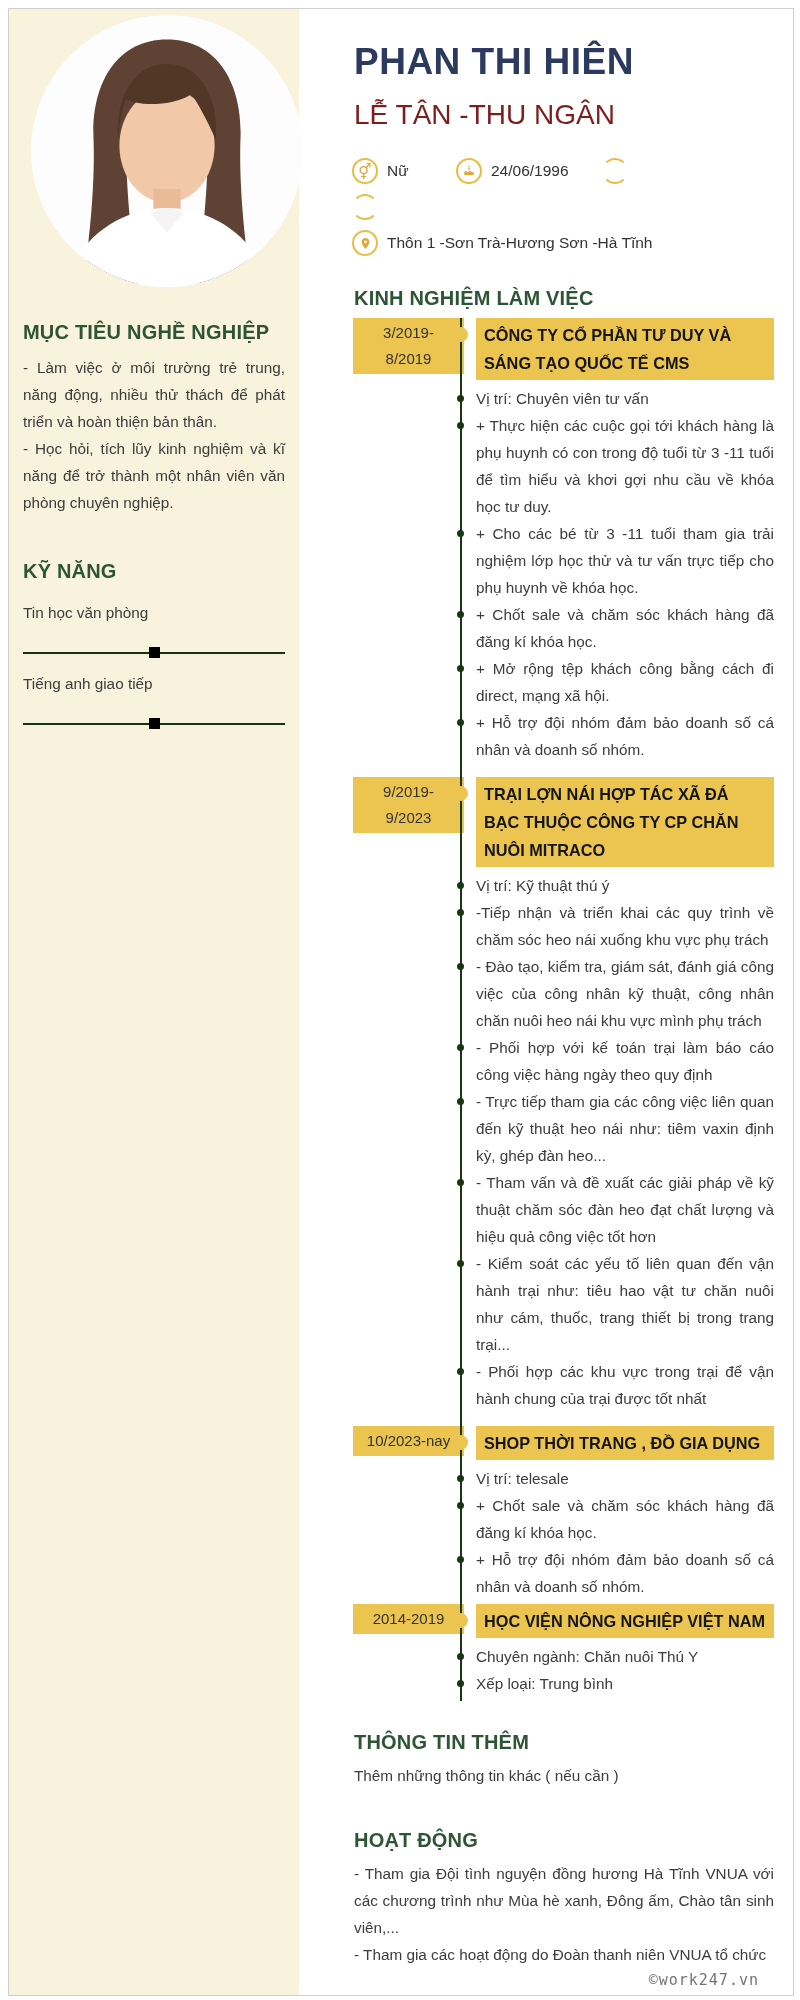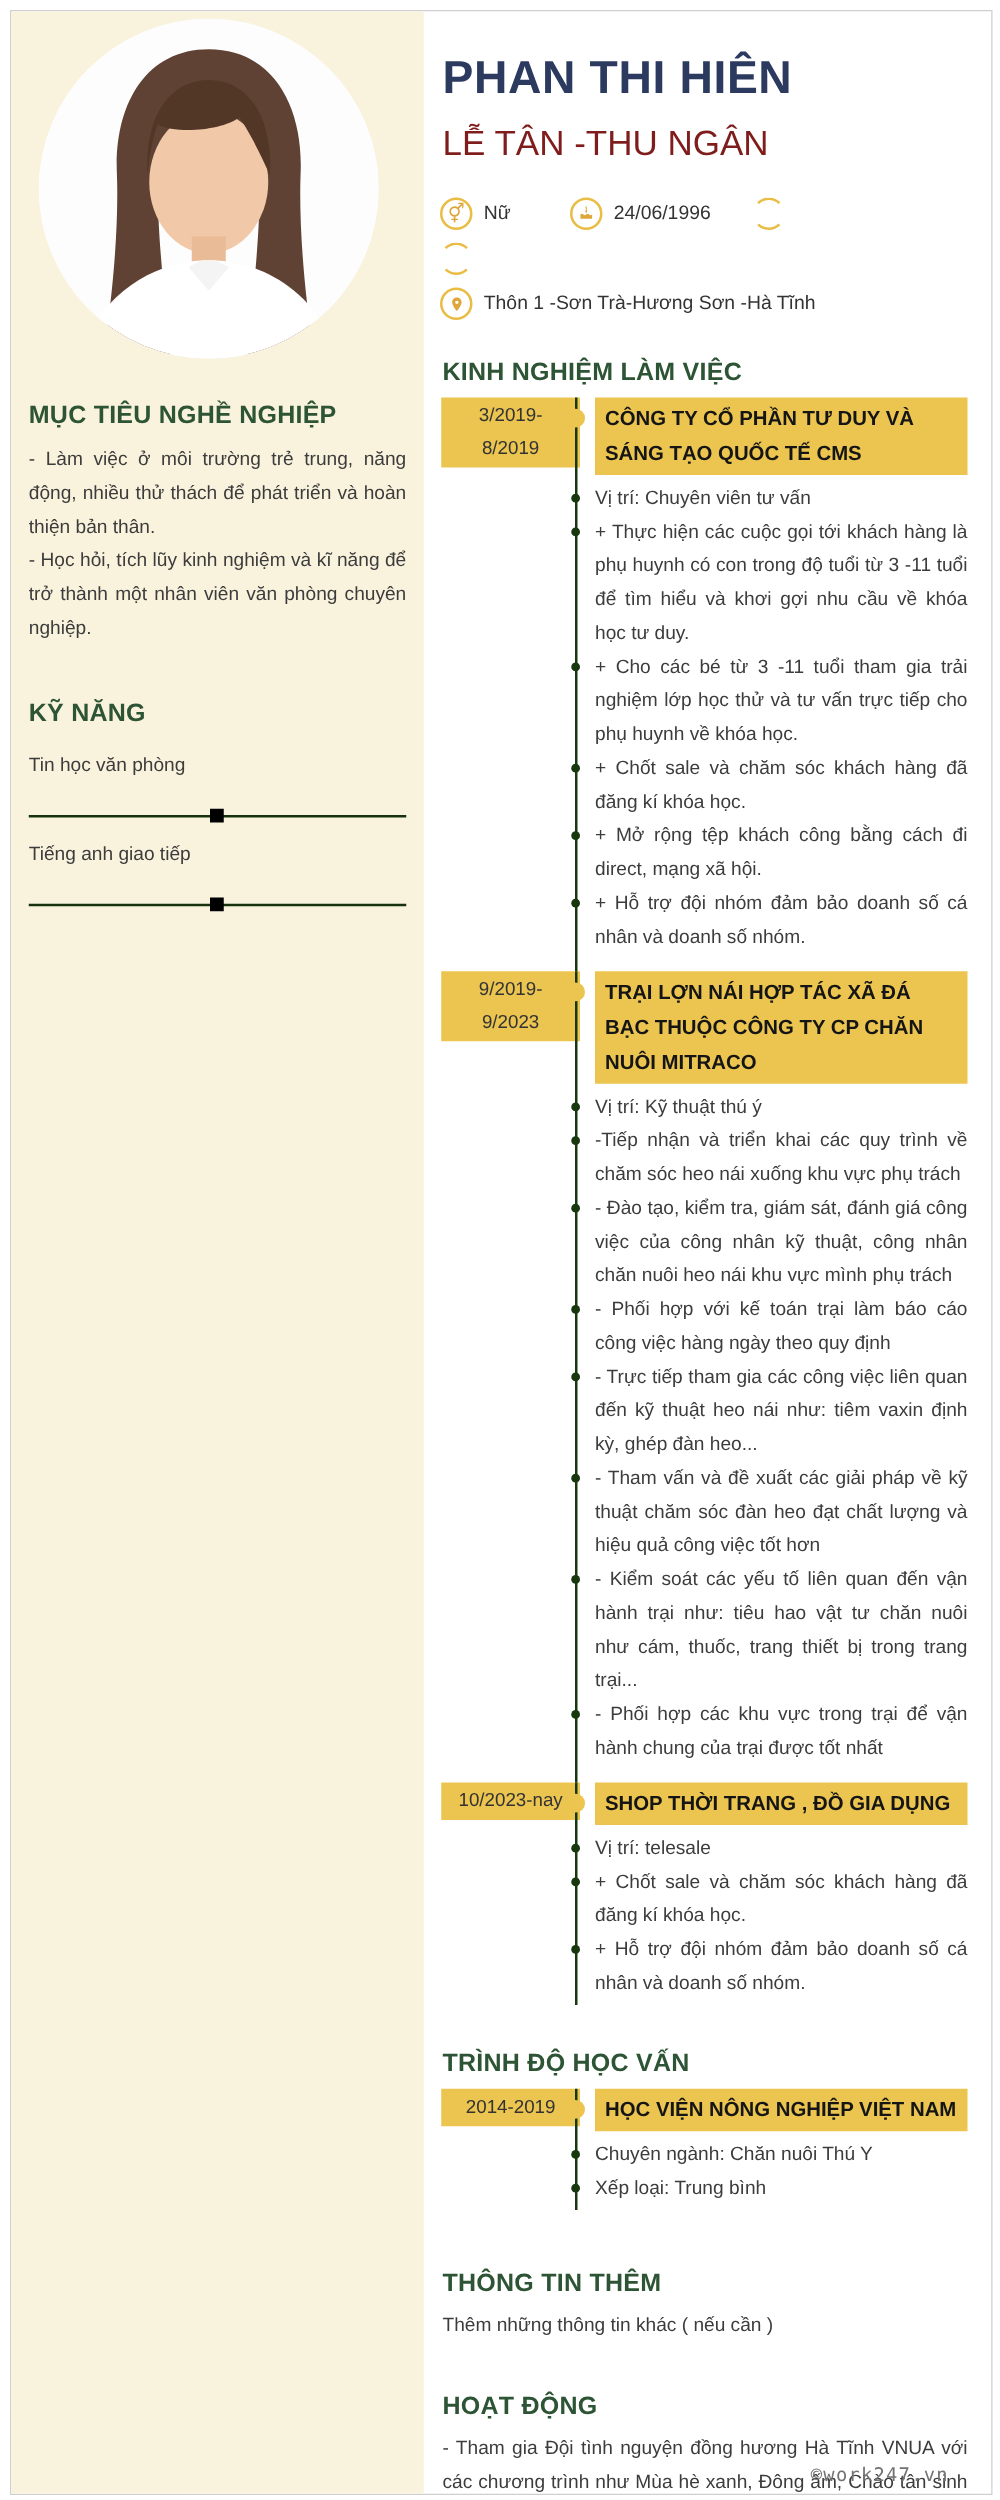--- a/index.html
+++ b/index.html
@@ -8,21 +8,21 @@
     width:800px; height:2000px; position:relative; overflow:hidden;
     font-family:"Liberation Sans","DejaVu Sans",sans-serif;
     -webkit-font-smoothing:antialiased;
   }
   .page {
     position:absolute; left:8px; top:8px; width:786px; height:1988px;
     background:#ffffff; border:1px solid #cfcfcf; overflow:hidden;
   }
   
   .sidebar {
-    position:absolute; left:0; top:0; bottom:0; width:330px;
+    position:absolute; left:0; top:0; bottom:0; width:290px;
     background:#f9f2dc; padding:0 14px;
   }
   .photo-wrap { width:272px; height:272px; margin:6px 0 0 8px; border-radius:50%; overflow:hidden; background:#fdfdfd; }
   .photo-wrap svg { display:block; width:100%; height:100%; }
   .side-h {
     color:#2d5434; font-size:20px; font-weight:bold; letter-spacing:.2px;
     margin-top:34px; margin-bottom:10px;
   }
   .side-p { color:#3c3c3c; font-size:15.3px; line-height:27px; text-align:justify; }
   .skill { margin-top:16px; }
@@ -228,38 +228,37 @@
       <div class="entry-body last">
         <span class="company">SHOP THỜI TRANG , ĐỒ GIA DỤNG</span>
         <ul class="bullets">
           <li>Vị trí: telesale</li>
           <li>+ Chốt sale và chăm sóc khách hàng đã đăng kí khóa học.</li>
           <li>+ Hỗ trợ đội nhóm đảm bảo doanh số cá nhân và doanh số nhóm.</li>
         </ul>
       </div>
     </div>
 
-    <h2 class="section-h" style="margin-top:36px">TRÌNH ĐỘ HỌC VẤN</h2>
 
     <div class="entry">
       <div class="entry-date">
         <div class="badge">
           <span class="date-line">2014-2019</span>
         </div>
       </div>
       <div class="entry-body last">
         <span class="company">HỌC VIỆN NÔNG NGHIỆP VIỆT NAM</span>
         <ul class="bullets">
           <li>Chuyên ngành: Chăn nuôi Thú Y</li>
           <li>Xếp loại: Trung bình</li>
         </ul>
       </div>
     </div>
 
-    <h2 class="section-h" style="margin-top:48px">THÔNG TIN THÊM</h2>
+    <h2 class="section-h" style="margin-top:30px">THÔNG TIN THÊM</h2>
     <p class="plain addl-text">Thêm những thông tin khác ( nếu cần )</p>
 
     <h2 class="section-h" style="margin-top:40px">HOẠT ĐỘNG</h2>
     <div class="act-list">
       <p class="plain">- Tham gia Đội tình nguyện đồng hương Hà Tĩnh VNUA với các chương trình như Mùa hè xanh, Đông ấm, Chào tân sinh viên,...</p>
       <p class="plain">- Tham gia các hoạt động do Đoàn thanh niên VNUA tổ chức</p>
     </div>
 
   </main>
 

